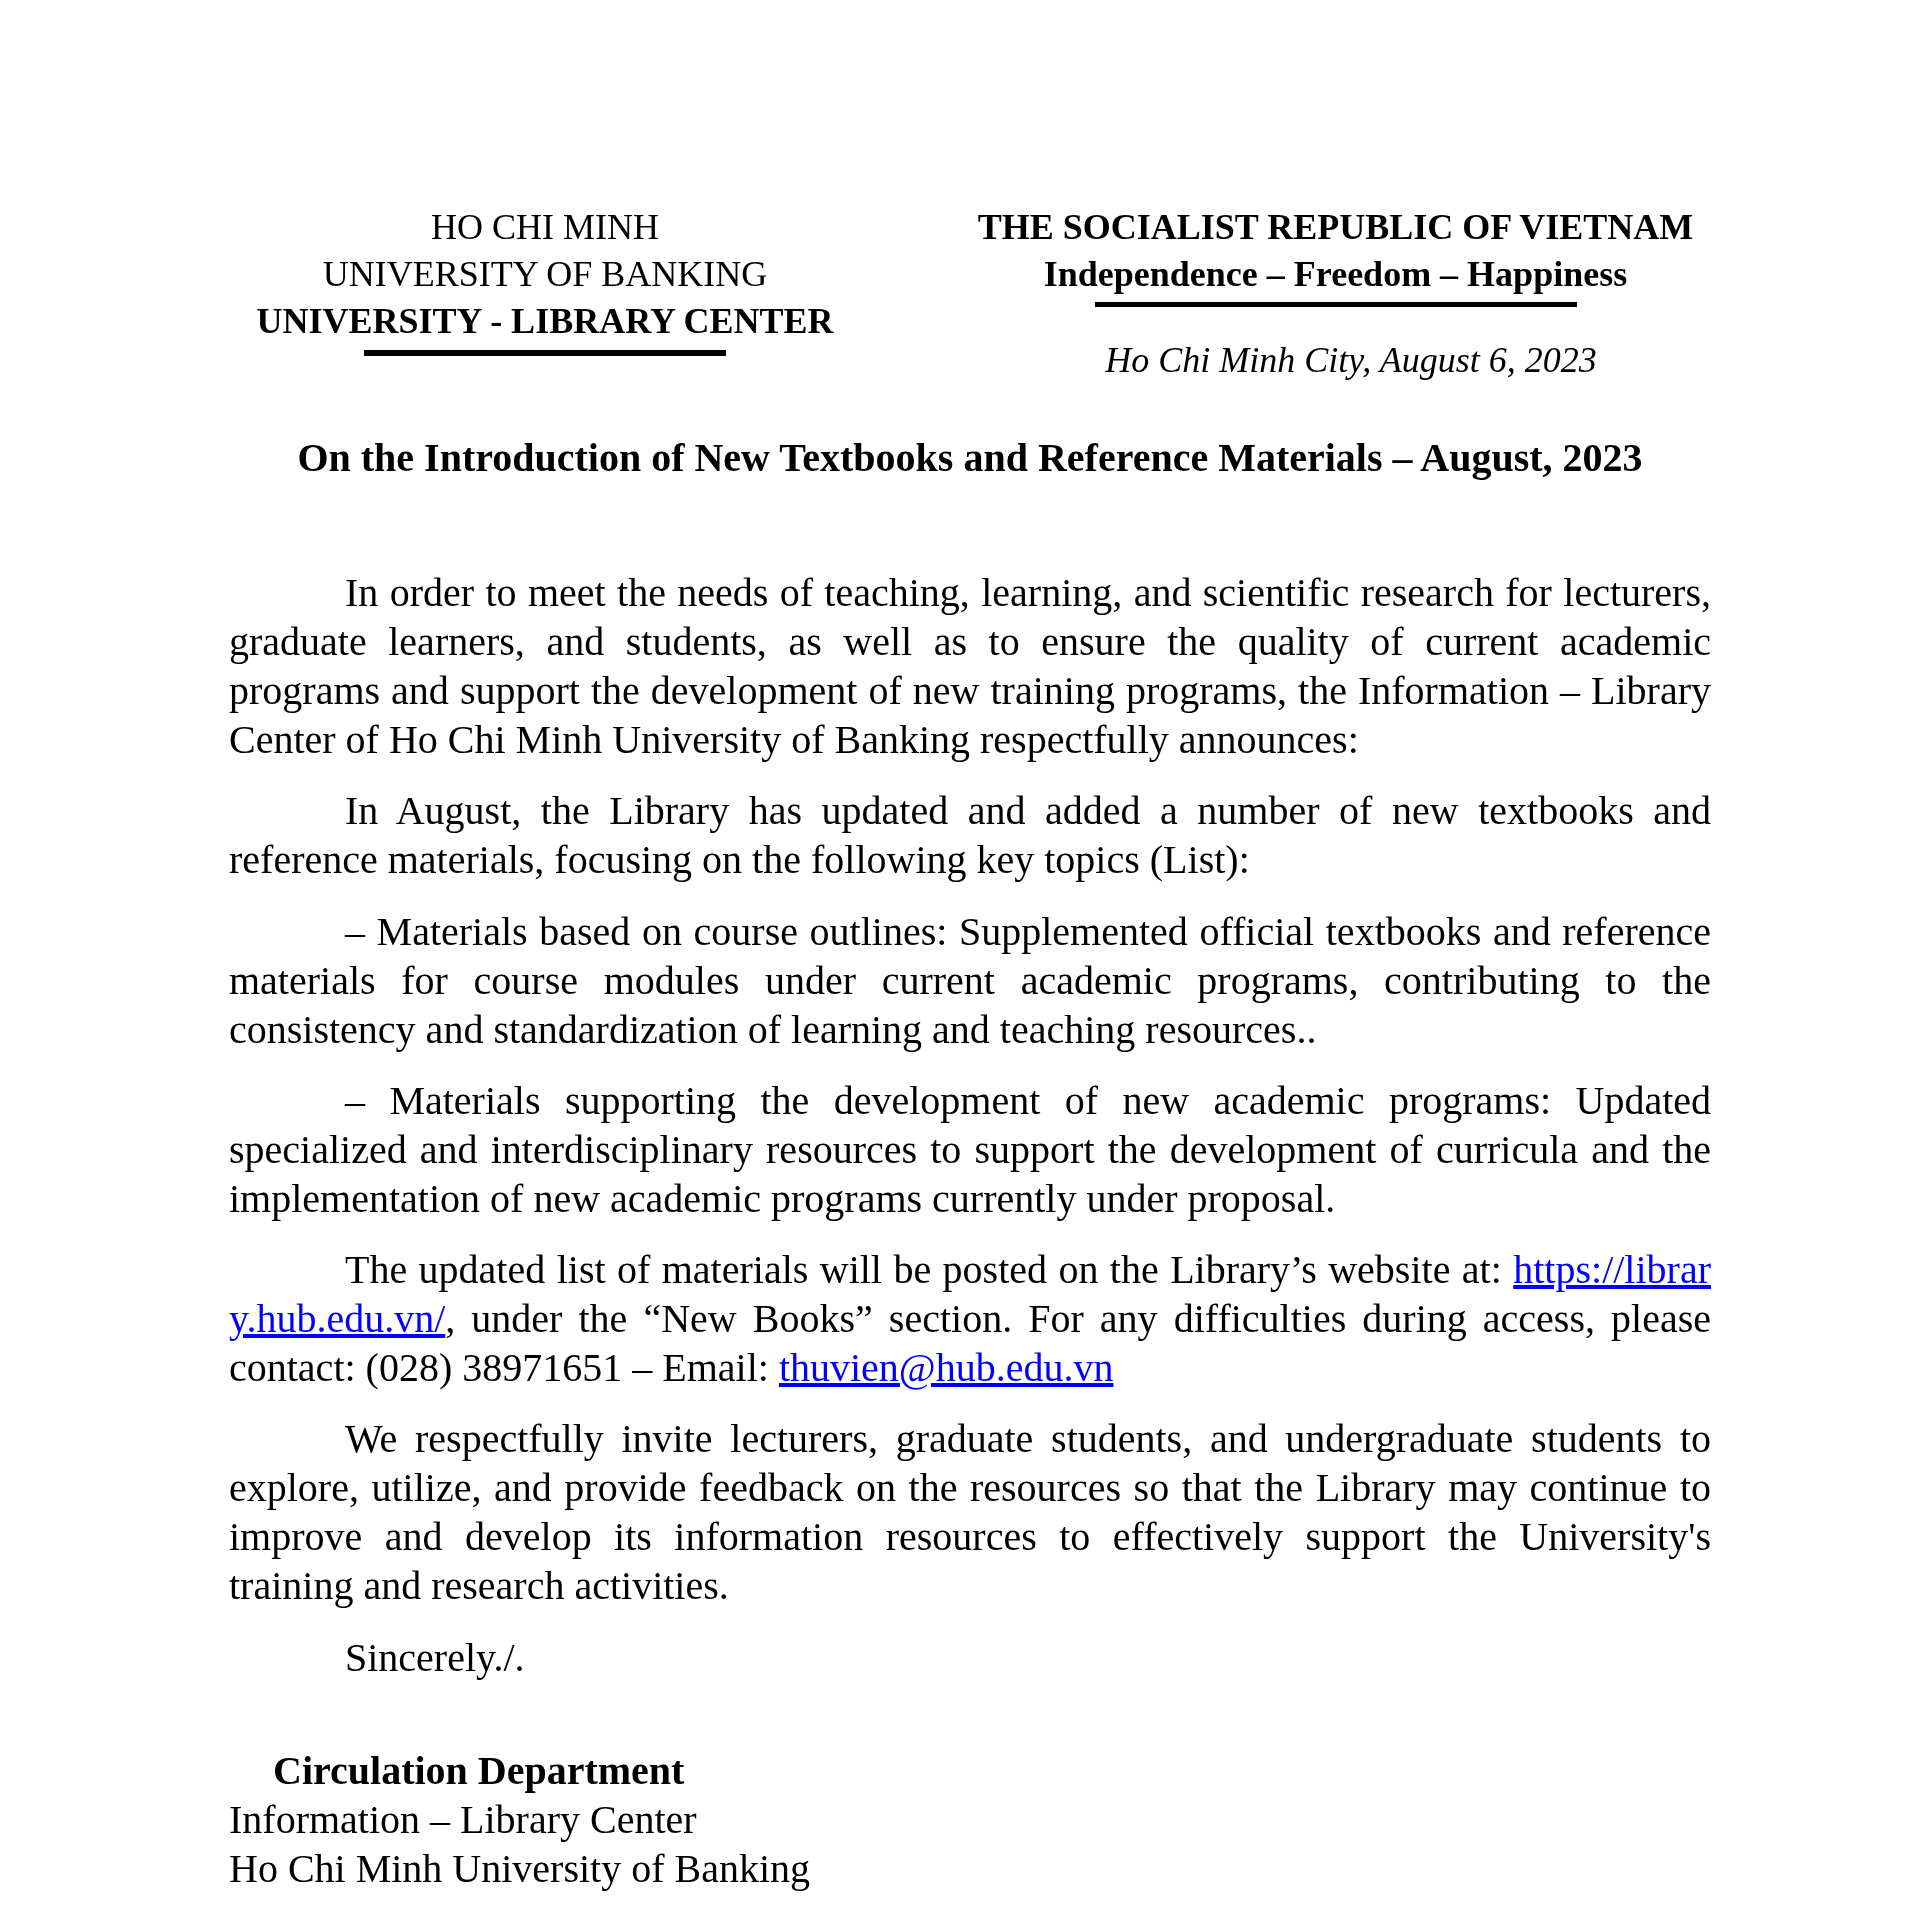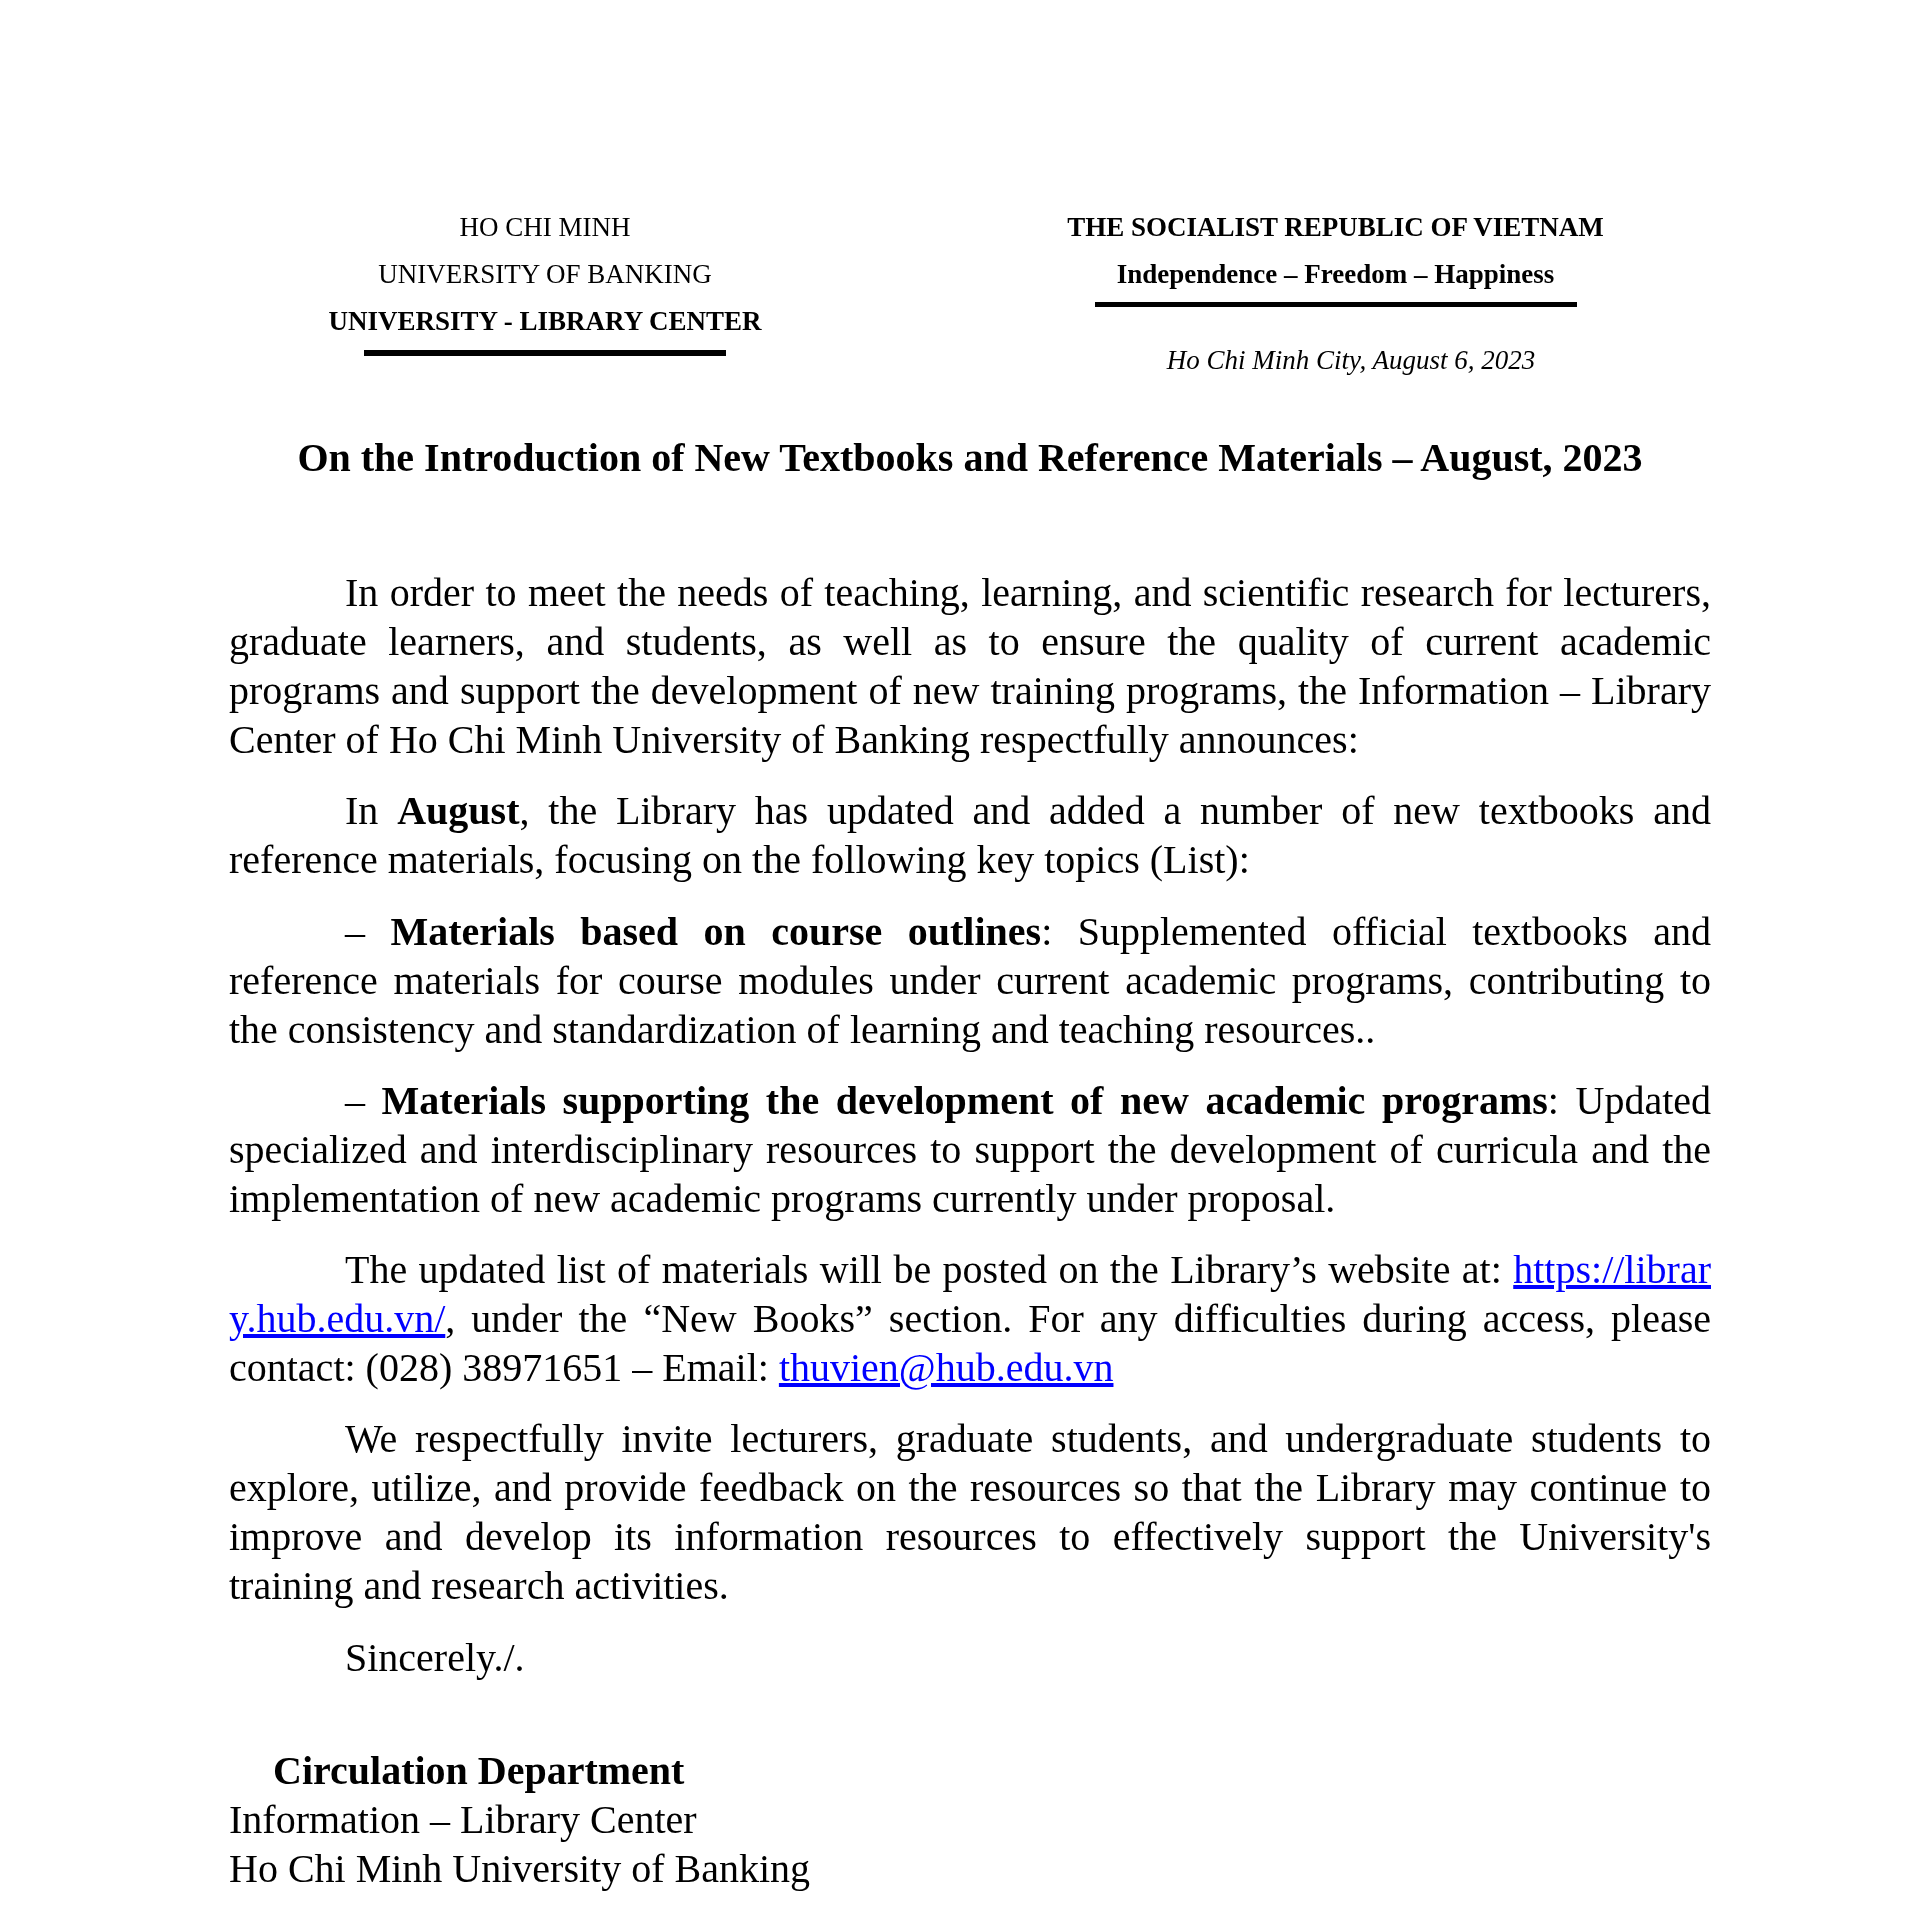--- a/index.html
+++ b/index.html
@@ -16,21 +16,21 @@
   .page {
     position: absolute;
     inset: 0;
     padding: 204px 200px 0 229px;
   }
 
   
   .doc-header {
     position: relative;
     height: 190px;
-    font-size: 27px;
+    font-size: 36px;
     line-height: 47px;
   }
   .hdr-left {
     position: absolute;
     left: -29px;
     top: 0;
     width: 690px;
     text-align: center;
   }
   .hdr-right {
@@ -65,21 +65,21 @@
   }
 
   
   .body-block { margin-top: 86px; }
   p.para {
     text-align: justify;
     text-indent: 116px;
     line-height: 49px;
     margin-bottom: 22.3px;
   }
-  .b { font-weight: bold; }
+  .b { font-weight: normal; }
   a.doc-link {
     color: #0000ff;
     text-decoration: underline;
     cursor: pointer;
     word-break: break-all;
   }
   p.closing { margin-bottom: 0; }
 
   
   .signature {

